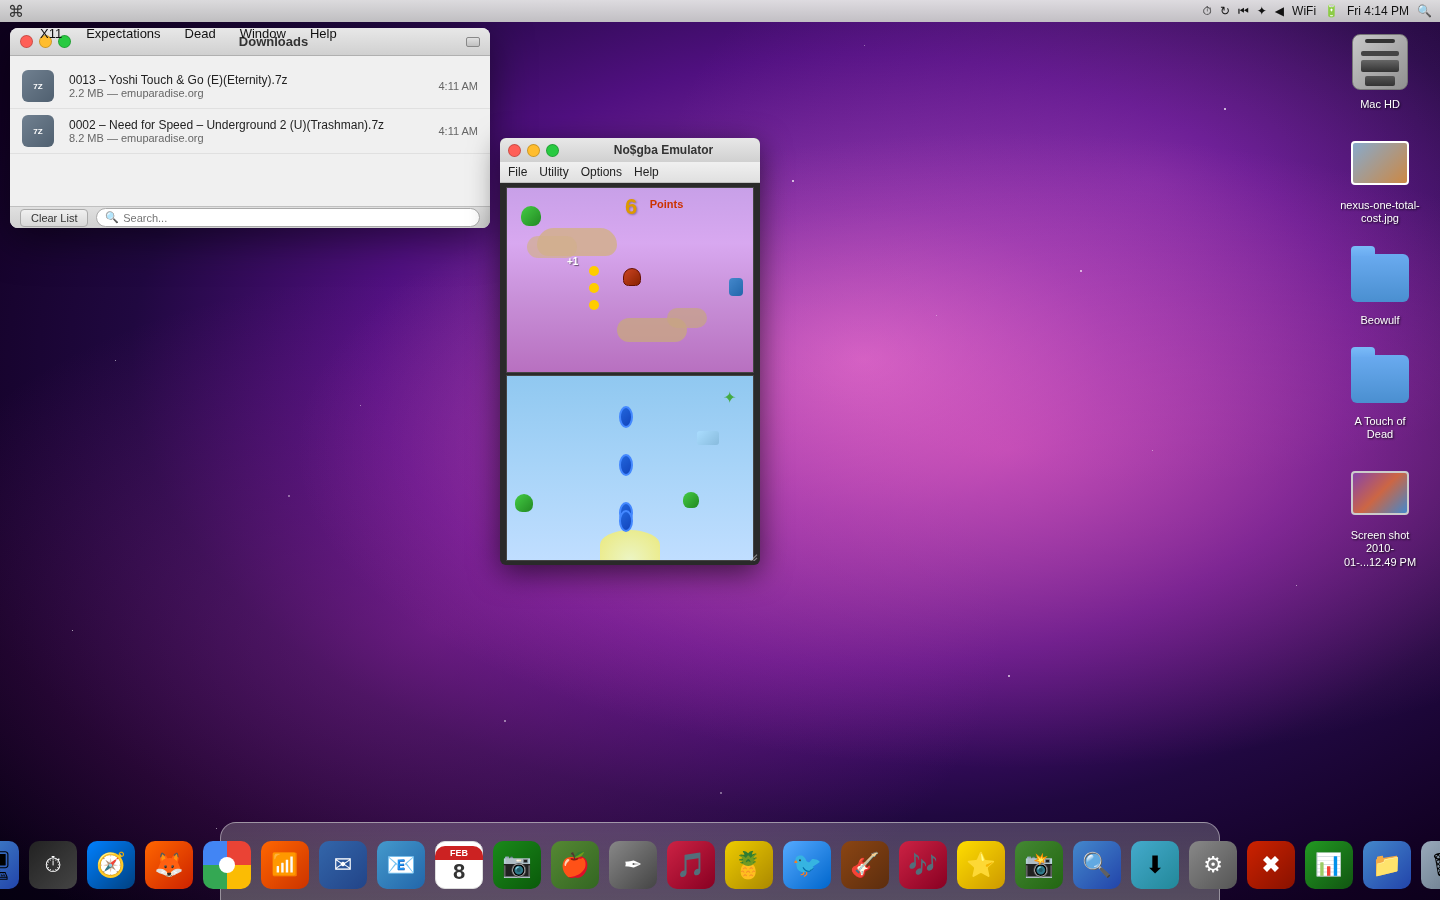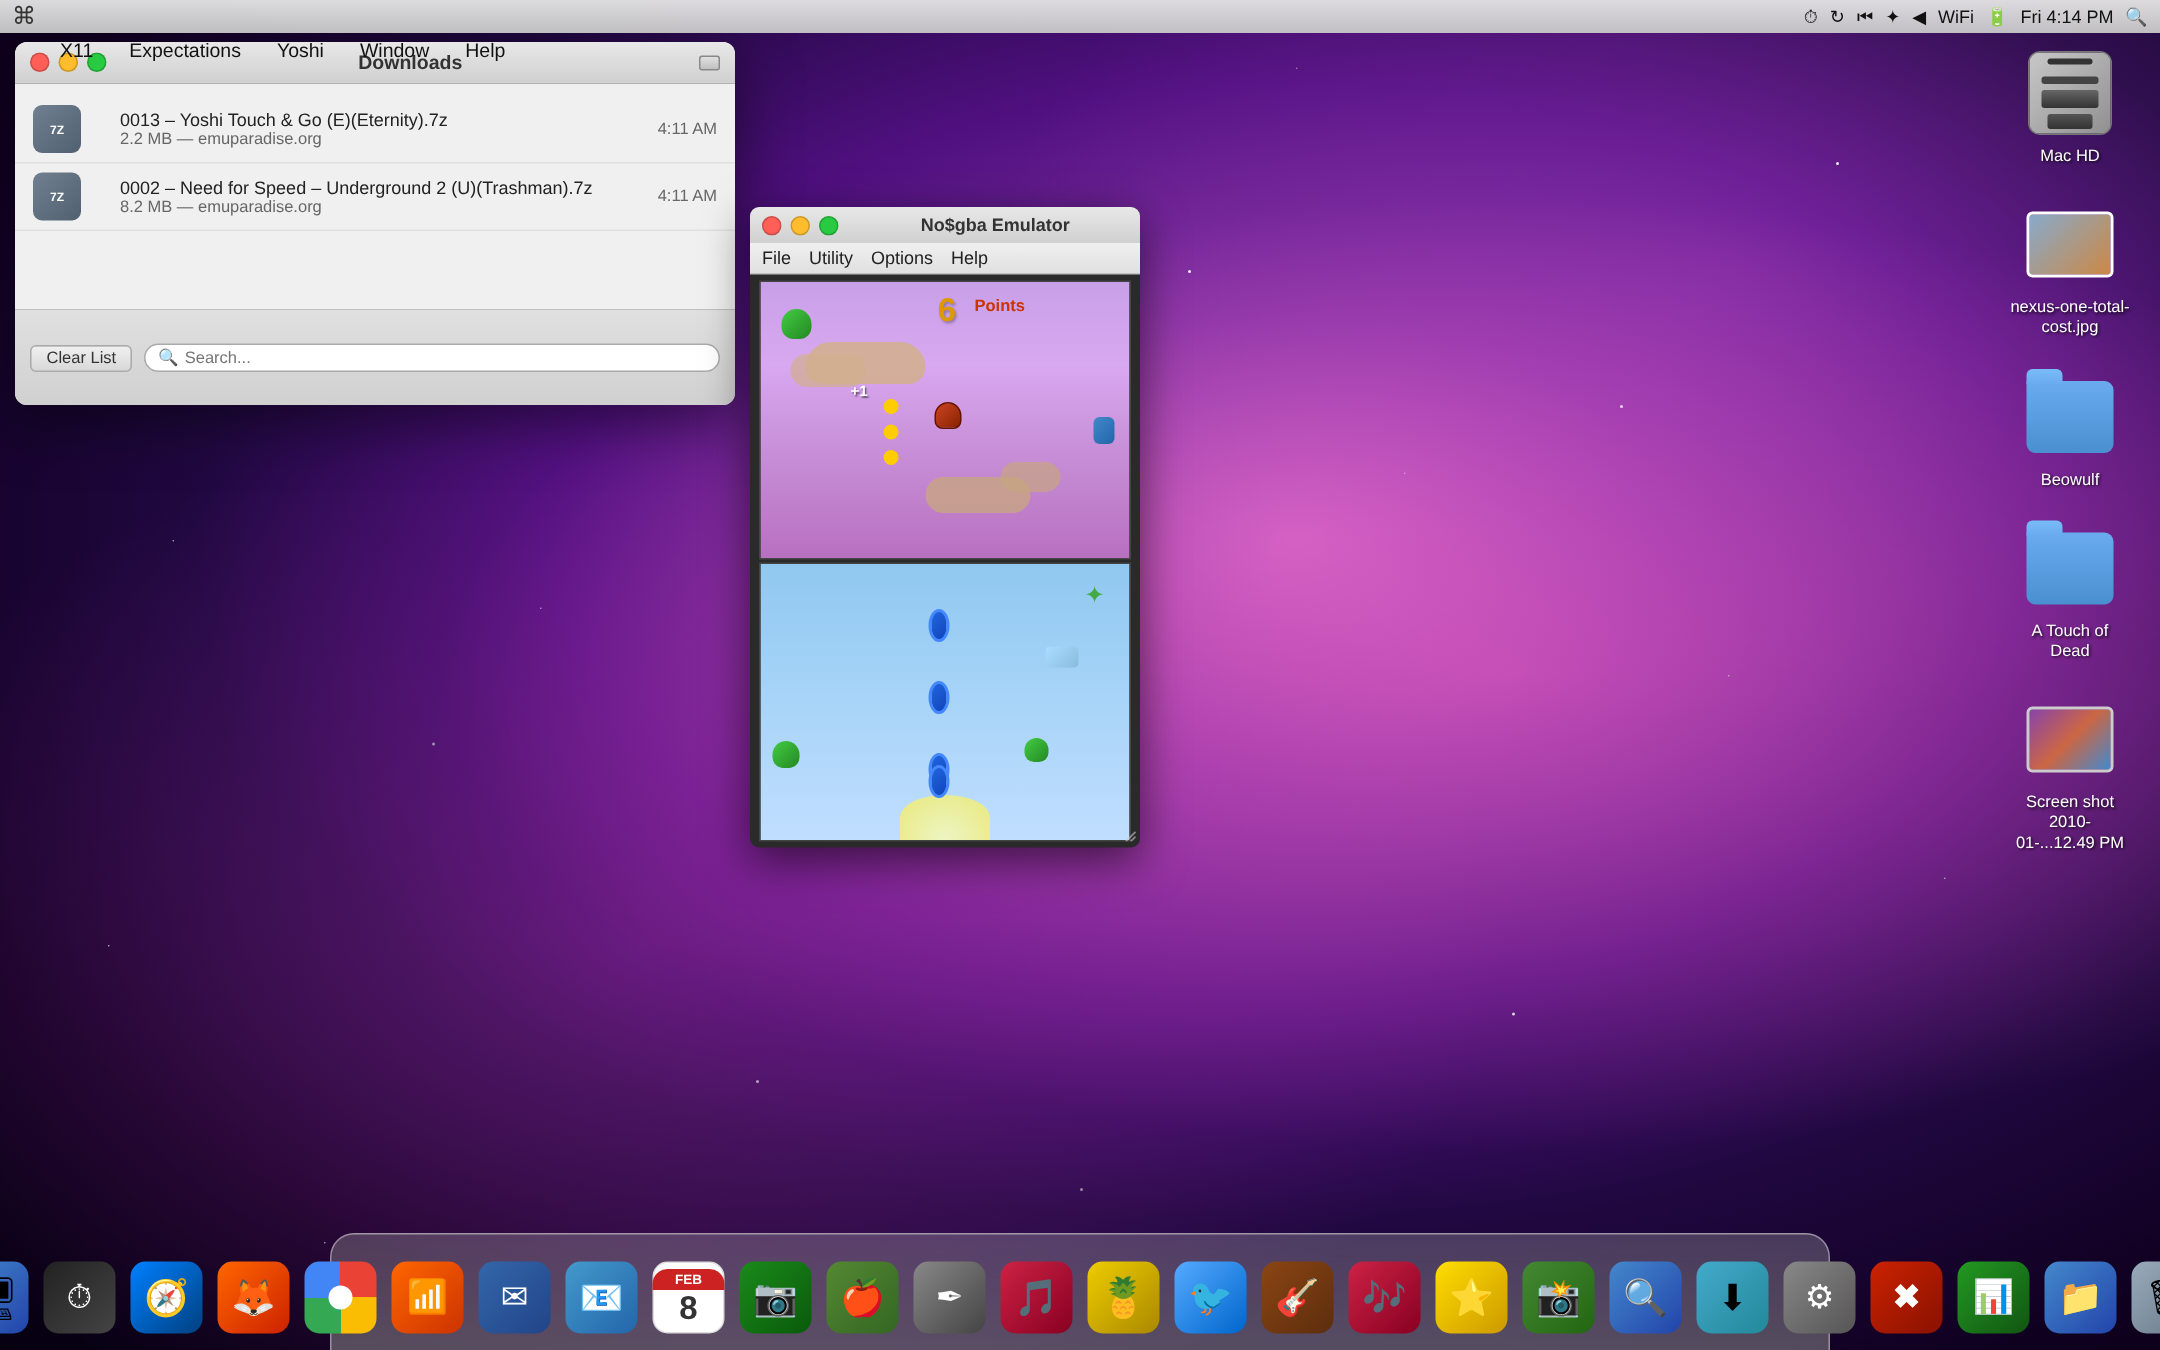--- a/index.html
+++ b/index.html
@@ -288,21 +288,21 @@
     #downloads-content {
       padding: 8px 0;
       min-height: 150px;
     }
 
     .download-item {
       display: flex;
       align-items: center;
       padding: 6px 12px;
       border-bottom: 1px solid #e0e0e0;
-      gap: 26px;
+      gap: 15px;
     }
 
     .download-icon {
       width: 32px;
       height: 32px;
       background: linear-gradient(135deg, #708090, #506070);
       border-radius: 6px;
       display: flex;
       align-items: center;
       justify-content: center;
@@ -328,21 +328,21 @@
     }
 
     .download-time {
       font-size: 11px;
       color: #666;
     }
 
     #downloads-footer {
       display: flex;
       align-items: center;
-      padding: 22px 10px;
+      padding: 1px 10px;
       border-top: 1px solid #c0c0c0;
       background: linear-gradient(to bottom, #e0e0e0, #d0d0d0);
       border-radius: 0 0 8px 8px;
       gap: 8px;
     }
 
     .clear-list-btn {
       background: linear-gradient(to bottom, #f0f0f0, #d8d8d8);
       border: 1px solid #aaa;
       border-radius: 4px;
@@ -510,21 +510,21 @@
   <div class="star" style="top:30%;left:75%;width:2px;height:2px;opacity:0.8;"></div>
   <div class="star" style="top:92%;left:15%;width:1px;height:1px;opacity:0.7;"></div>
   <div class="star" style="top:18%;left:42%;width:2px;height:2px;opacity:0.9;"></div>
   <div class="star" style="top:5%;left:60%;width:1px;height:1px;opacity:0.5;"></div>
 
   <div id="menubar">
     <span class="apple-logo">⌘</span>
     <div class="menu-items">
       <span class="menu-item">X11</span>
       <span class="menu-item">Expectations</span>
-      <span class="menu-item">Yoshi</span>
+      <span class="menu-item">Dead</span>
       <span class="menu-item">Window</span>
       <span class="menu-item">Help</span>
     </div>
     <div class="menu-right">
       <span>⏱</span>
       <span>↻</span>
       <span>⏮</span>
       <span>✦</span>
       <span>◀</span>
       <span>WiFi</span>

